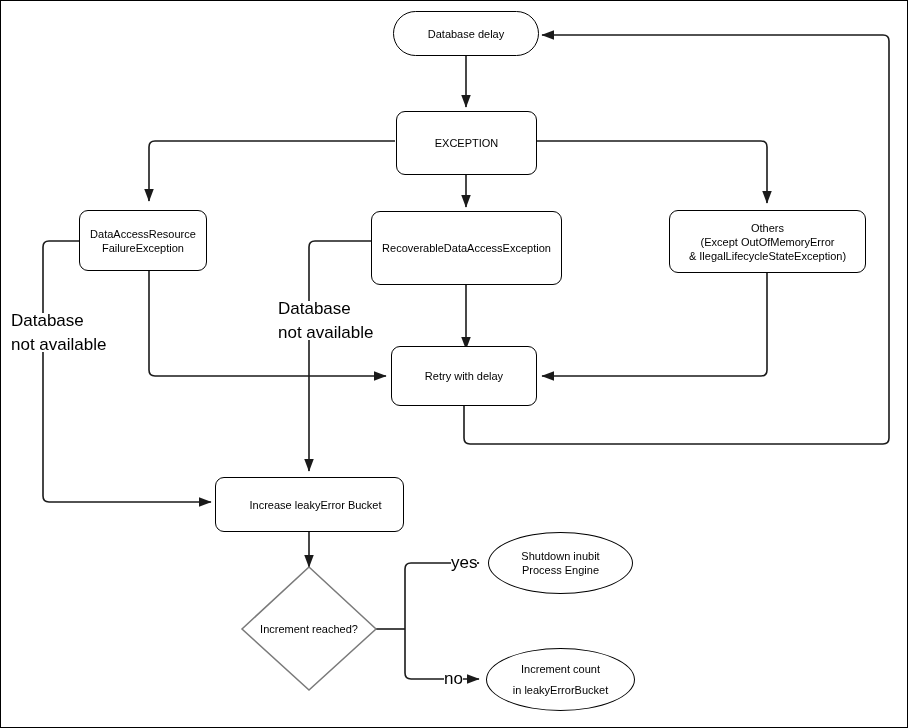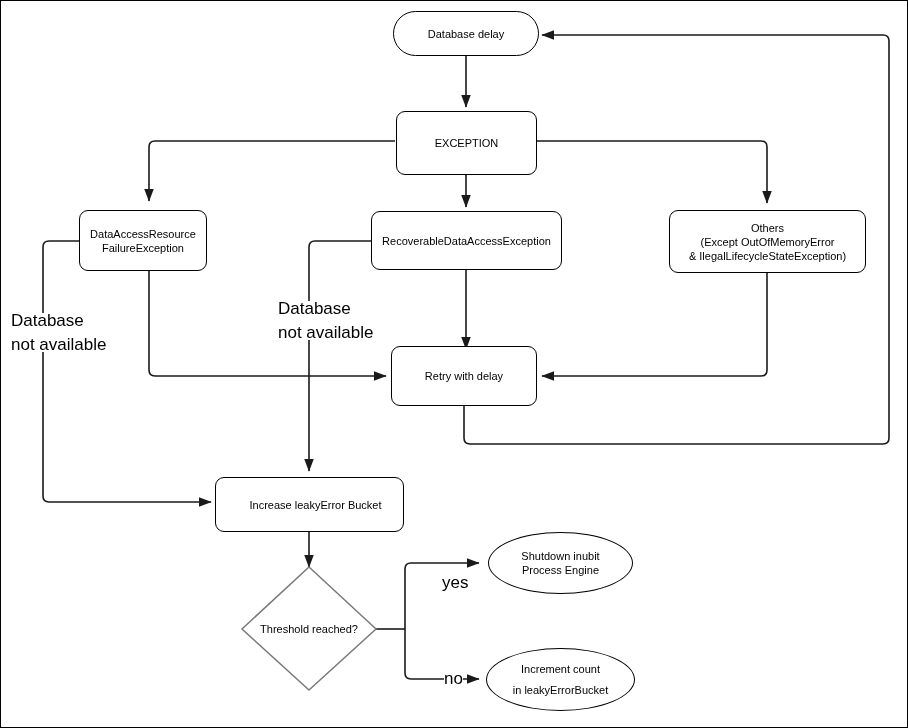--- a/index.html
+++ b/index.html
@@ -141,21 +141,21 @@
     <span>EXCEPTION</span>
   </div>
 
   <div class="node rounded-rect" style="left:78px; top:209px; width:128px; height:61px;">
     <span class="lines">
       <span>DataAccessResource</span>
       <span>FailureException</span>
     </span>
   </div>
 
-  <div class="node rounded-rect" style="left:370px; top:210px; width:191px; height:59px;">
+  <div class="node rounded-rect" style="left:370px; top:210px; width:191px; height:74px;">
     <span>RecoverableDataAccessException</span>
   </div>
 
   <div class="node rounded-rect" style="left:668px; top:209px; width:197px; height:63px;">
     <span class="lines">
       <span>Others</span>
       <span>(Except OutOfMemoryError</span>
       <span>&amp; IlegalLifecycleStateException)</span>
     </span>
   </div>
@@ -163,21 +163,21 @@
   <div class="node rounded-rect" style="left:390px; top:345px; width:146px; height:60px;">
     <span>Retry with delay</span>
   </div>
 
   <div class="node rounded-rect" style="left:214px; top:476px; width:189px; height:55px;padding-left:12px;">
     <span>Increase leakyError Bucket</span>
   </div>
 
   <div class="diamond-wrap" style="left:241px; top:566px; width:134px; height:123px;">
     <div class="diamond-label">
-      <span>Threshold reached?</span>
+      <span>Increment reached?</span>
     </div>
   </div>
 
   <div class="node ellipse" style="left:487px; top:531px; width:145px; height:62px;">
     <span class="lines">
       <span>Shutdown inubit</span>
       <span>Process Engine</span>
     </span>
   </div>
 
@@ -191,21 +191,21 @@
   <div class="edge-label" style="left:10px; top:312px;">
     <span>Database</span>
     <span style="display:block; margin-top:9px;">not available</span>
   </div>
 
   <div class="edge-label" style="left:277px; top:300px;">
     <span>Database</span>
     <span style="display:block; margin-top:9px;">not available</span>
   </div>
 
-  <div class="edge-label" style="left:441px; top:554px;margin-top:20px;">
+  <div class="edge-label" style="left:450px; top:554px;">
     <span>yes</span>
   </div>
 
   <div class="edge-label" style="left:443px; top:670px;">
     <span>no</span>
   </div>
 
 </div>
 
 </body></html>

